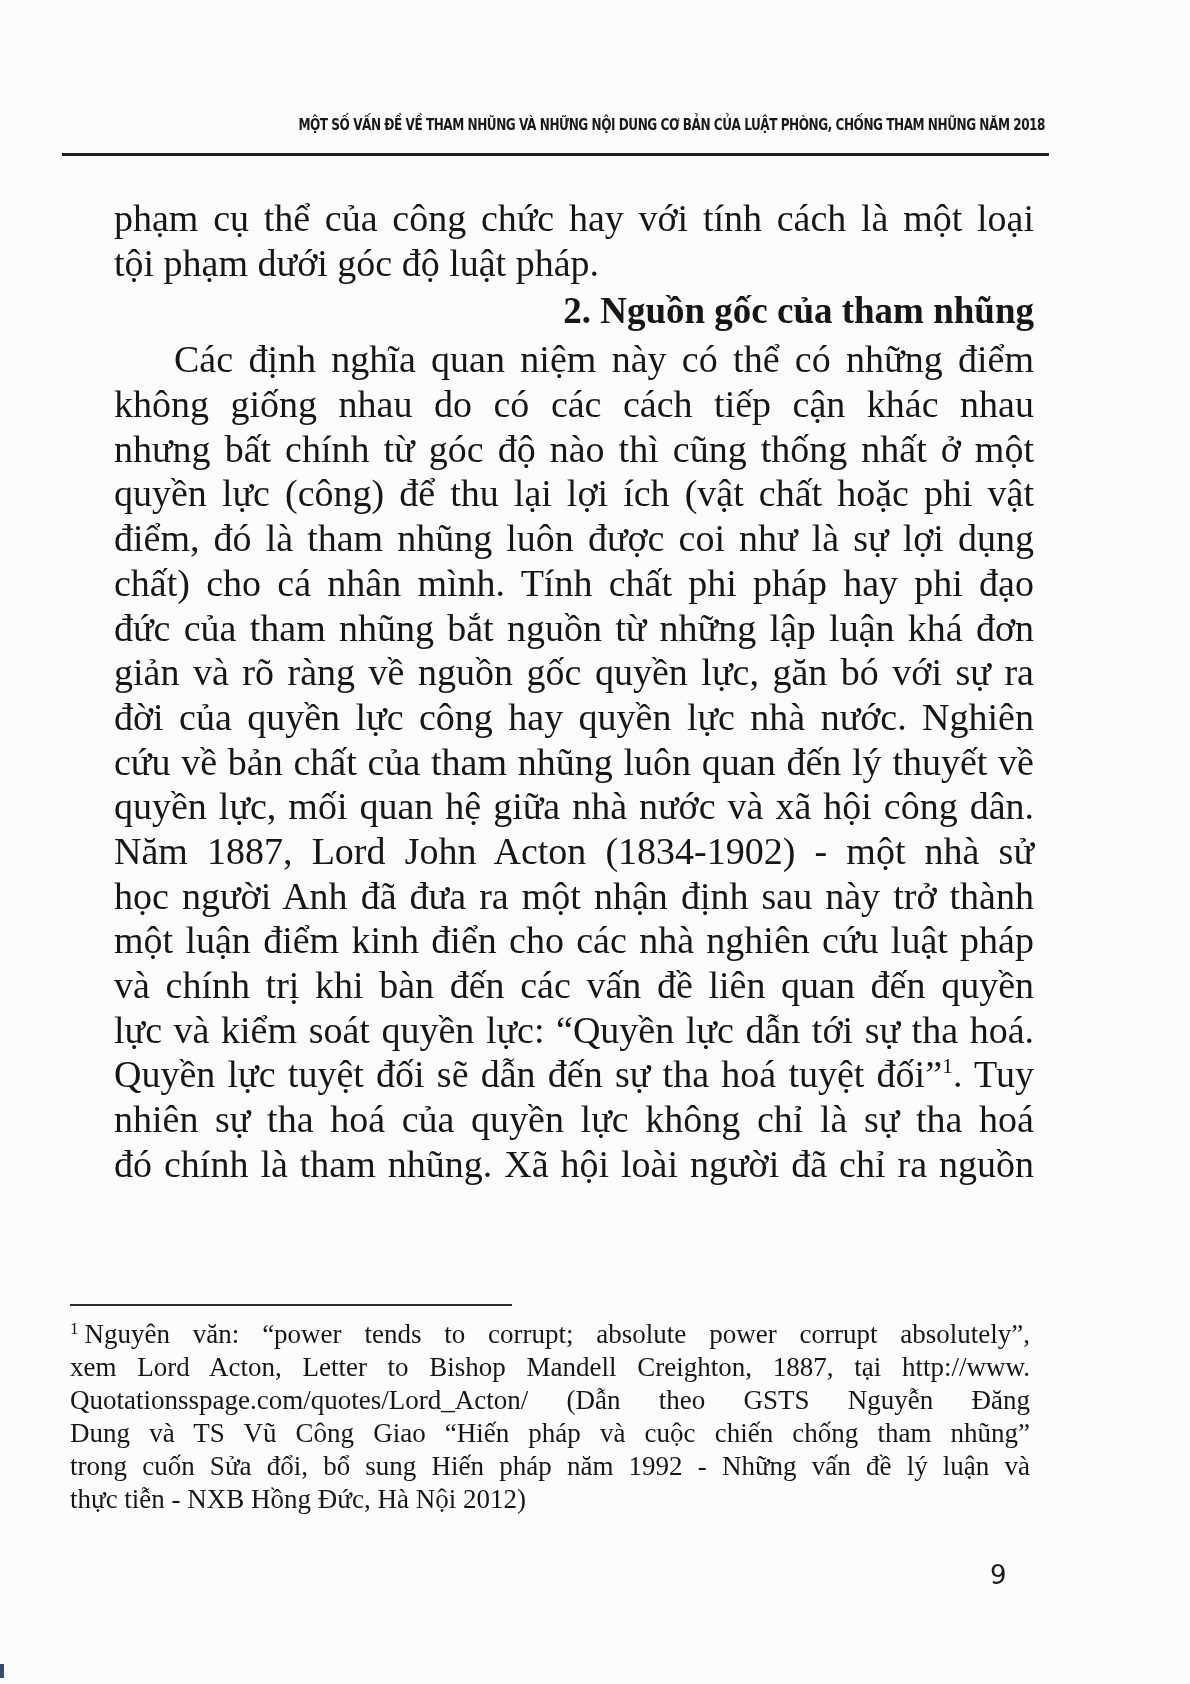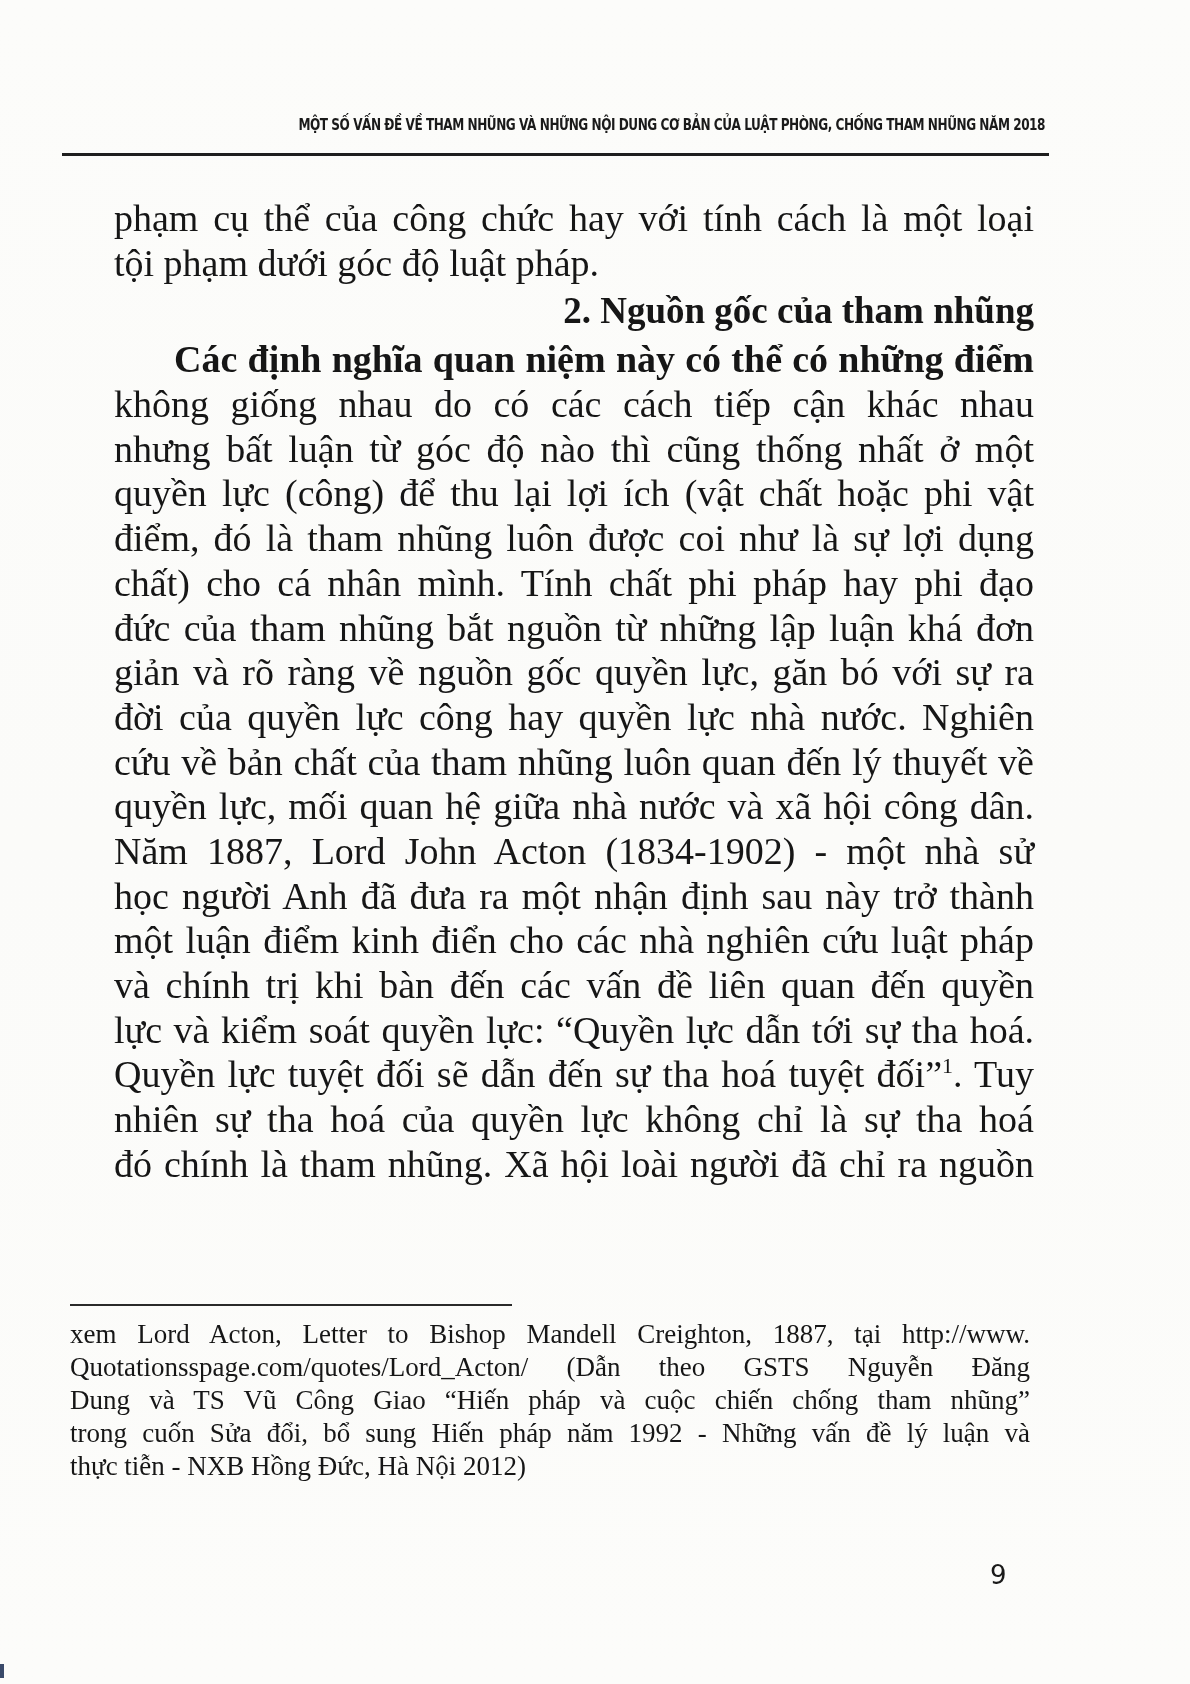--- a/index.html
+++ b/index.html
@@ -59,21 +59,20 @@
       text-align: justify;
       text-align-last: justify;
       margin-left: 44px;
     }
     .line.last {
       text-align: center;
       text-align-last: left;
     }
     .line.indent {
       padding-left: 60px;
-      font-weight: bold;
     }
     .heading {
       font-weight: bold;
       font-size: 37px;
       line-height: 48px;
       height: 48px;
       padding-left: 60px;
       white-space: nowrap;
       text-align: right;
     }
@@ -140,21 +139,21 @@
   <div class="header-rule"></div>
 
   <div class="body-text">
     <div class="line">phạm cụ thể của công chức hay với tính cách là một loại</div>
     <div class="line last">tội phạm dưới góc độ luật pháp.</div>
 
     <div class="heading" style="margin-top:2px;margin-bottom:2px;">2. Nguồn gốc của tham nhũng</div>
 
     <div class="line indent">Các định nghĩa quan niệm này có thể có những điểm</div>
     <div class="line">không giống nhau do có các cách tiếp cận khác nhau</div>
-    <div class="line">nhưng bất luận từ góc độ nào thì cũng thống nhất ở một</div>
+    <div class="line">nhưng bất chính từ góc độ nào thì cũng thống nhất ở một</div>
     <div class="line">quyền lực (công) để thu lại lợi ích (vật chất hoặc phi vật</div>
     <div class="line">điểm, đó là tham nhũng luôn được coi như là sự lợi dụng</div>
     <div class="line">chất) cho cá nhân mình. Tính chất phi pháp hay phi đạo</div>
     <div class="line">đức của tham nhũng bắt nguồn từ những lập luận khá đơn</div>
     <div class="line">giản và rõ ràng về nguồn gốc quyền lực, găn bó với sự ra</div>
     <div class="line">đời của quyền lực công hay quyền lực nhà nước. Nghiên</div>
     <div class="line">cứu về bản chất của tham nhũng luôn quan đến lý thuyết về</div>
     <div class="line">quyền lực, mối quan hệ giữa nhà nước và xã hội công dân.</div>
     <div class="line">Năm 1887, Lord John Acton (1834-1902) - một nhà sử</div>
     <div class="line">học người Anh đã đưa ra một nhận định sau này trở thành</div>
@@ -166,20 +165,23 @@
       <span>Quyền lực tuyệt đối sẽ dẫn đến sự tha hoá tuyệt đối”</span><span class="fn-sup">1</span><span>. Tuy</span>
     </div>
 
     <div class="line">nhiên sự tha hoá của quyền lực không chỉ là sự tha hoá</div>
     <div class="line">đó chính là tham nhũng. Xã hội loài người đã chỉ ra nguồn</div>
   </div>
 
   <div class="footnote-rule"></div>
 
   <div class="footnotes">
+    <div class="fn-line">
+      <span class="fn-marker">1</span><span>Nguyên văn: “power tends to corrupt; absolute power corrupt absolutely”,</span>
+    </div>
     <div class="fn-line">xem Lord Acton, Letter to Bishop Mandell Creighton, 1887, tại http://www.</div>
     <div class="fn-line">Quotationsspage.com/quotes/Lord_Acton/ (Dẫn theo GSTS Nguyễn Đăng</div>
     <div class="fn-line">Dung và TS Vũ Công Giao “Hiến pháp và cuộc chiến chống tham nhũng”</div>
     <div class="fn-line">trong cuốn Sửa đổi, bổ sung Hiến pháp năm 1992 - Những vấn đề lý luận và</div>
     <div class="fn-line last">thực tiễn - NXB Hồng Đức, Hà Nội 2012)</div>
   </div>
 
   <div class="page-number">9</div>
 
   <div class="scan-mark"></div>

